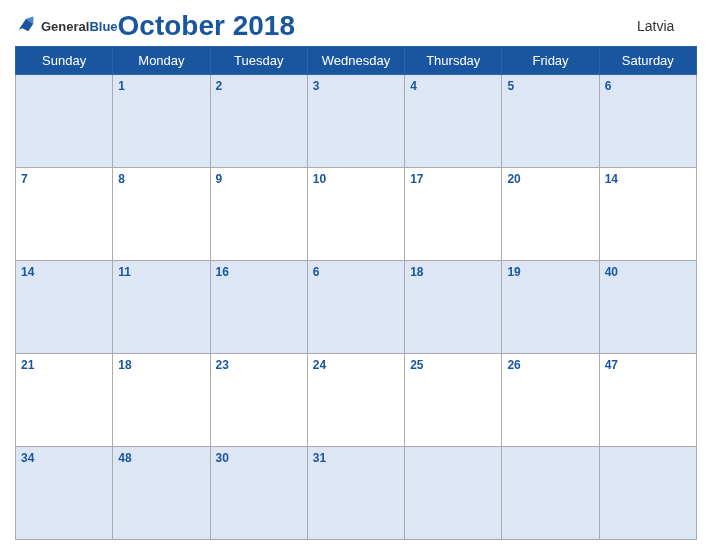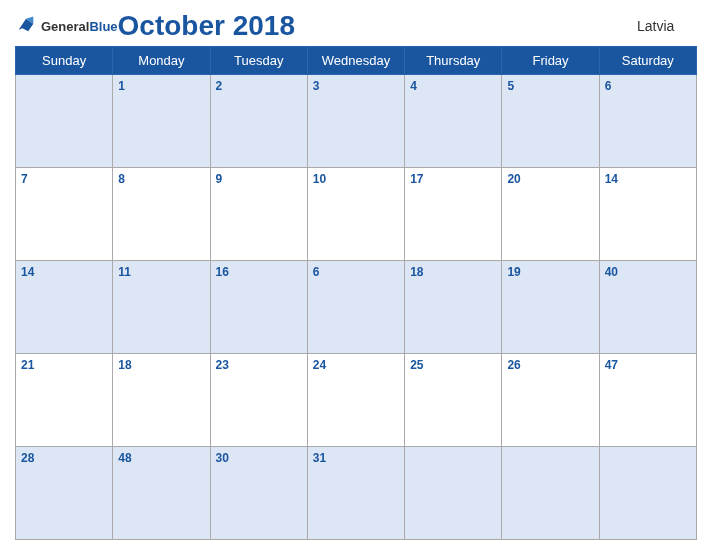--- a/index.html
+++ b/index.html
@@ -168,21 +168,21 @@
       <tr>
         <td><span class="day-number">21</span></td>
         <td><span class="day-number">18</span></td>
         <td><span class="day-number">23</span></td>
         <td><span class="day-number">24</span></td>
         <td><span class="day-number">25</span></td>
         <td><span class="day-number">26</span></td>
         <td><span class="day-number">47</span></td>
       </tr>
       <tr>
-        <td><span class="day-number">28</span></td>
+        <td><span class="day-number">34</span></td>
         <td><span class="day-number">48</span></td>
         <td><span class="day-number">30</span></td>
         <td><span class="day-number">31</span></td>
         <td></td>
         <td></td>
         <td></td>
       </tr>
     </tbody>
 </table>
 

